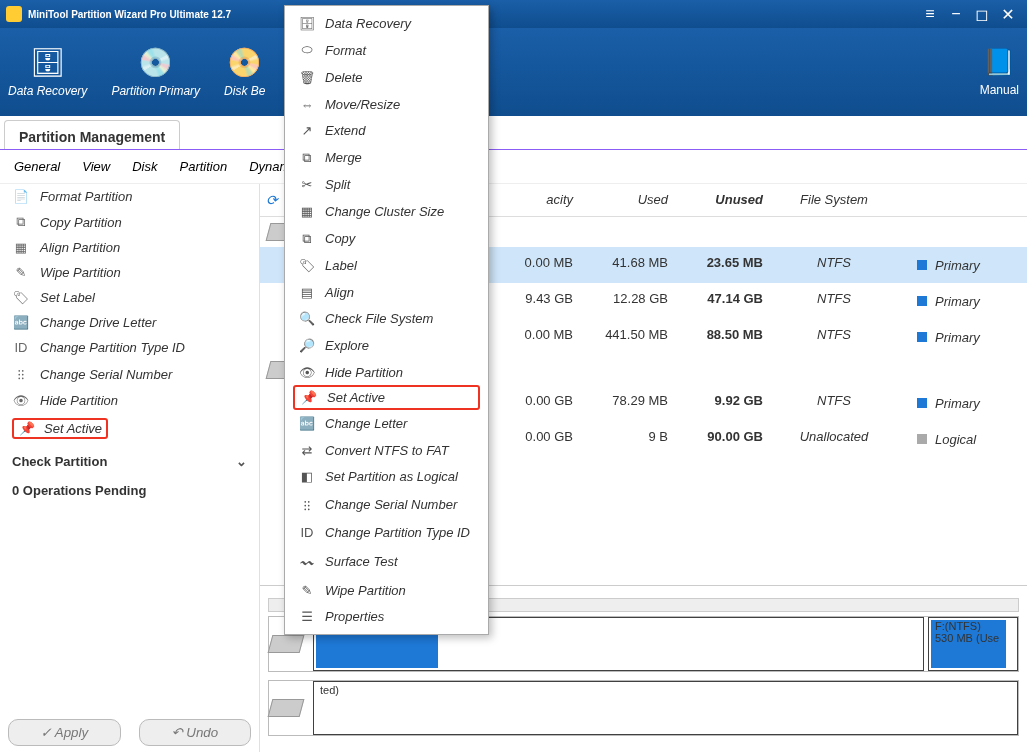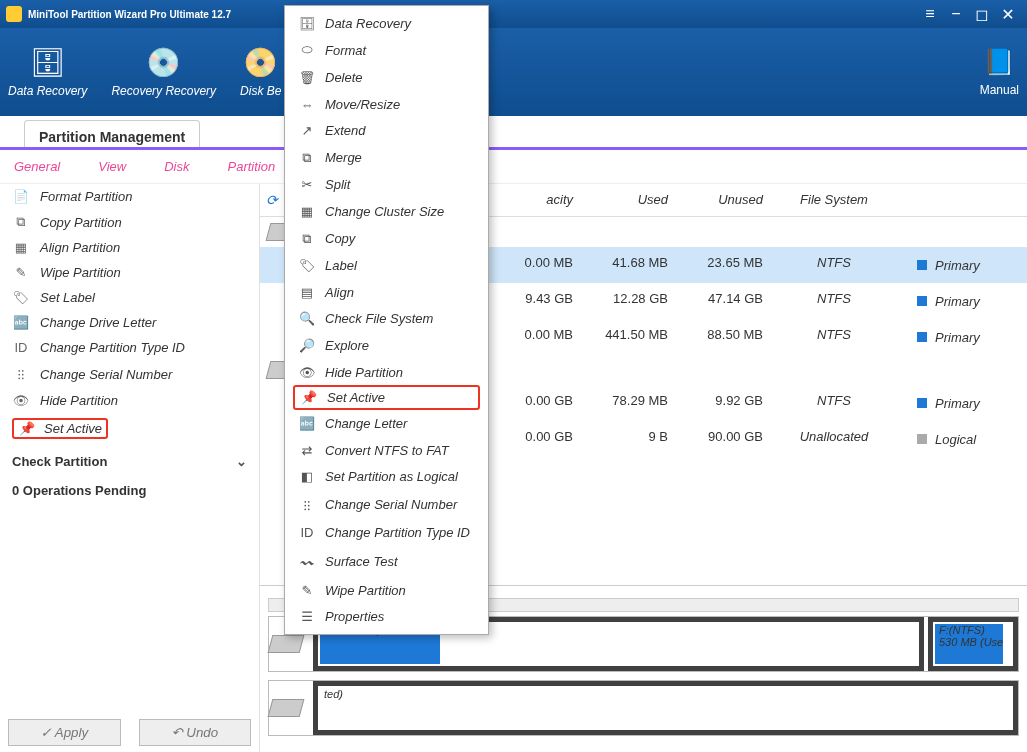--- a/index.html
+++ b/index.html
@@ -9,55 +9,55 @@
 .titlebar .title { font-size:10px; flex:0 0 auto;font-weight:bold; }
 .titlebar .spacer { flex:1; }
 .titlebar .winbtn { width:26px; text-align:center; font-size:16px; cursor:pointer; }
 .ribbon { height:88px; background:linear-gradient(#1a5fa8,#0f4d8e); display:flex; align-items:center; padding:0 8px; color:#fff; }
 .ribbon .item { text-align:center; margin-right:24px; cursor:pointer; }
 .ribbon .item .ic { font-size:28px; display:block; margin-bottom:4px; }
 .ribbon .item .lbl { font-size:12px; font-style:italic; }
 .ribbon .right { margin-left:auto; text-align:center; cursor:pointer; }
 .ribbon .right .ic { font-size:26px; display:block; margin-bottom:4px; }
 .ribbon .right .lbl { font-size:12px; }
-.tabs { height:34px; border-bottom:3px solid #8b5cf6; display:flex; padding-left:24px; }
+.tabs { height:34px; border-bottom:1px solid #8b5cf6; display:flex; padding-left:4px; }
 .tabs .tab { padding:8px 14px; border:1px solid #ccc; border-bottom:none; background:#fff; font-weight:bold; font-size:14px; margin-top:4px; border-radius:4px 4px 0 0; cursor:pointer; }
-.menubar { height:34px; display:flex; align-items:center; padding:0 14px; gap:38px; font-style:italic; color:#ec4899; font-size:13px; border-bottom:1px solid #eee; }
+.menubar { height:34px; display:flex; align-items:center; padding:0 14px; gap:22px; font-style:italic; color:#000000; font-size:13px; border-bottom:1px solid #eee; }
 .menubar span { cursor:pointer; }
 .content { display:flex; height:calc(100% - 28px - 88px - 34px - 34px); }
 .sidepane { width:260px; border-right:1px solid #e0e0e0; padding:0 8px 8px; position:relative; }
 .op-item { display:flex; align-items:center; gap:10px; padding:5px 4px; font-size:13px; font-style:italic; color:#333; cursor:pointer; }
 .op-item .ic { width:18px; text-align:center; color:#666; font-style:normal; }
 .section-head { font-weight:bold; font-size:13px; padding:10px 4px 4px; display:flex; justify-content:space-between; align-items:center; }
 .section-head .chev { color:#555; }
 .highlight-box { border:2px solid #e32; border-radius:3px; padding:1px 4px; display:inline-flex; align-items:center; gap:8px; }
 .side-bottom { position:absolute; bottom:6px; left:8px; right:8px; display:flex; gap:18px; }
-.side-bottom button { flex:1; padding:5px 0; border:1px solid #bbb; background:#eee; border-radius:0; color:#777; font-style:italic; cursor:pointer; }
+.side-bottom button { flex:1; padding:5px 0; border:1px solid #bbb; background:#eee; border-radius:10px; color:#777; font-style:italic; cursor:pointer; }
 .mainpane { flex:1; position:relative; overflow:hidden; }
 .table-head { display:flex; border-bottom:1px solid #ddd; font-style:italic; color:#333; }
 .table-head div, .row div.cell { padding:8px 6px; }
 .col-ref { width:24px; }
 .col-part { width:200px; display:flex; align-items:center; gap:6px; }
 .col-cap { width:95px; text-align:right; }
 .col-used { width:95px; text-align:right; }
-.col-unused { width:95px; text-align:right; }
+.col-unused { width:95px; text-align:right;font-weight:bold; }
 .col-fs { width:130px; text-align:center; }
 .col-type { flex:1; padding-left:18px!important; display:flex; align-items:center; gap:8px; }
 .disk-row { padding:6px 8px; font-style:italic; color:#333; display:flex; align-items:center; gap:8px; }
 .disk-ic { width:32px; height:18px; background:#ccc; border:1px solid #999; transform:skewX(-15deg); margin-right:6px; }
 .row { display:flex; font-size:13px; }
 .row.sel { background:#cfe6fa; }
 .bar { width:16px; height:20px; border-left:4px solid #07a; margin-left:8px; }
 .sq { width:10px; height:10px; display:inline-block; }
 .sq.blue { background:#1e78d6; }
 .sq.gray { background:#aaa; }
 .diskmap-area { position:absolute; bottom:0; left:0; right:0; border-top:1px solid #ccc; padding:8px; }
 .diskmap { display:flex; gap:4px; height:56px; border:1px solid #bbb; margin-bottom:8px; }
 .diskmap .hd { width:40px; display:flex; align-items:center; justify-content:center; }
-.diskmap .seg { border:5px solid #404040; padding:2px 6px; font-size:11px; font-style:italic; position:relative; }
+.diskmap .seg { border:1px solid #404040; padding:2px 6px; font-size:11px; position:relative; }
 .diskmap .seg .fill { position:absolute; top:2px; left:2px; bottom:2px; background:#1e78d6; }
 .diskmap .seg .txt { position:relative; }
 .scrollbar { height:14px; background:#eee; border:1px solid #ccc; margin:4px 0; }
 .ctx-menu { position:absolute; top:5px; left:284px; width:205px; background:#fff; border:1px solid #aaa; box-shadow:3px 3px 8px rgba(0,0,0,.25); z-index:50; padding:4px 0; }
 .ctx-item { display:flex; align-items:center; gap:10px; padding:5.8px 14px; font-size:13px; font-style:italic; cursor:pointer; }
 .ctx-item .ic { width:16px; text-align:center; color:#555; font-style:normal; }
 .ctx-item.boxed { border:2px solid #e32; border-radius:3px; margin:0 8px; padding:3px 6px; }
 .refresh-ic { color:#1e78d6; font-size:14px; }
 </style>
 </head>
@@ -69,21 +69,21 @@
   <span class="spacer"></span>
   <span class="winbtn">≡</span>
   <span class="winbtn">−</span>
   <span class="winbtn">◻</span>
   <span class="winbtn">✕</span>
 </div>
 
 <div class="ribbon">
   <div id="ribbon-items" style="display: flex;">
       <div class="item"><span class="ic">🗄</span><span class="lbl">Data Recovery</span></div>
-      <div class="item"><span class="ic">💿</span><span class="lbl">Recovery Recovery</span></div>
+      <div class="item"><span class="ic">💿</span><span class="lbl">Partition Primary</span></div>
       <div class="item"><span class="ic">📀</span><span class="lbl">Disk Be</span></div>
     </div>
   <div class="right">
     <span class="ic">📘</span>
     <span class="lbl">Manual</span>
   </div>
 </div>
 
 <div class="tabs">
   <div class="tab">Partition Management</div>

